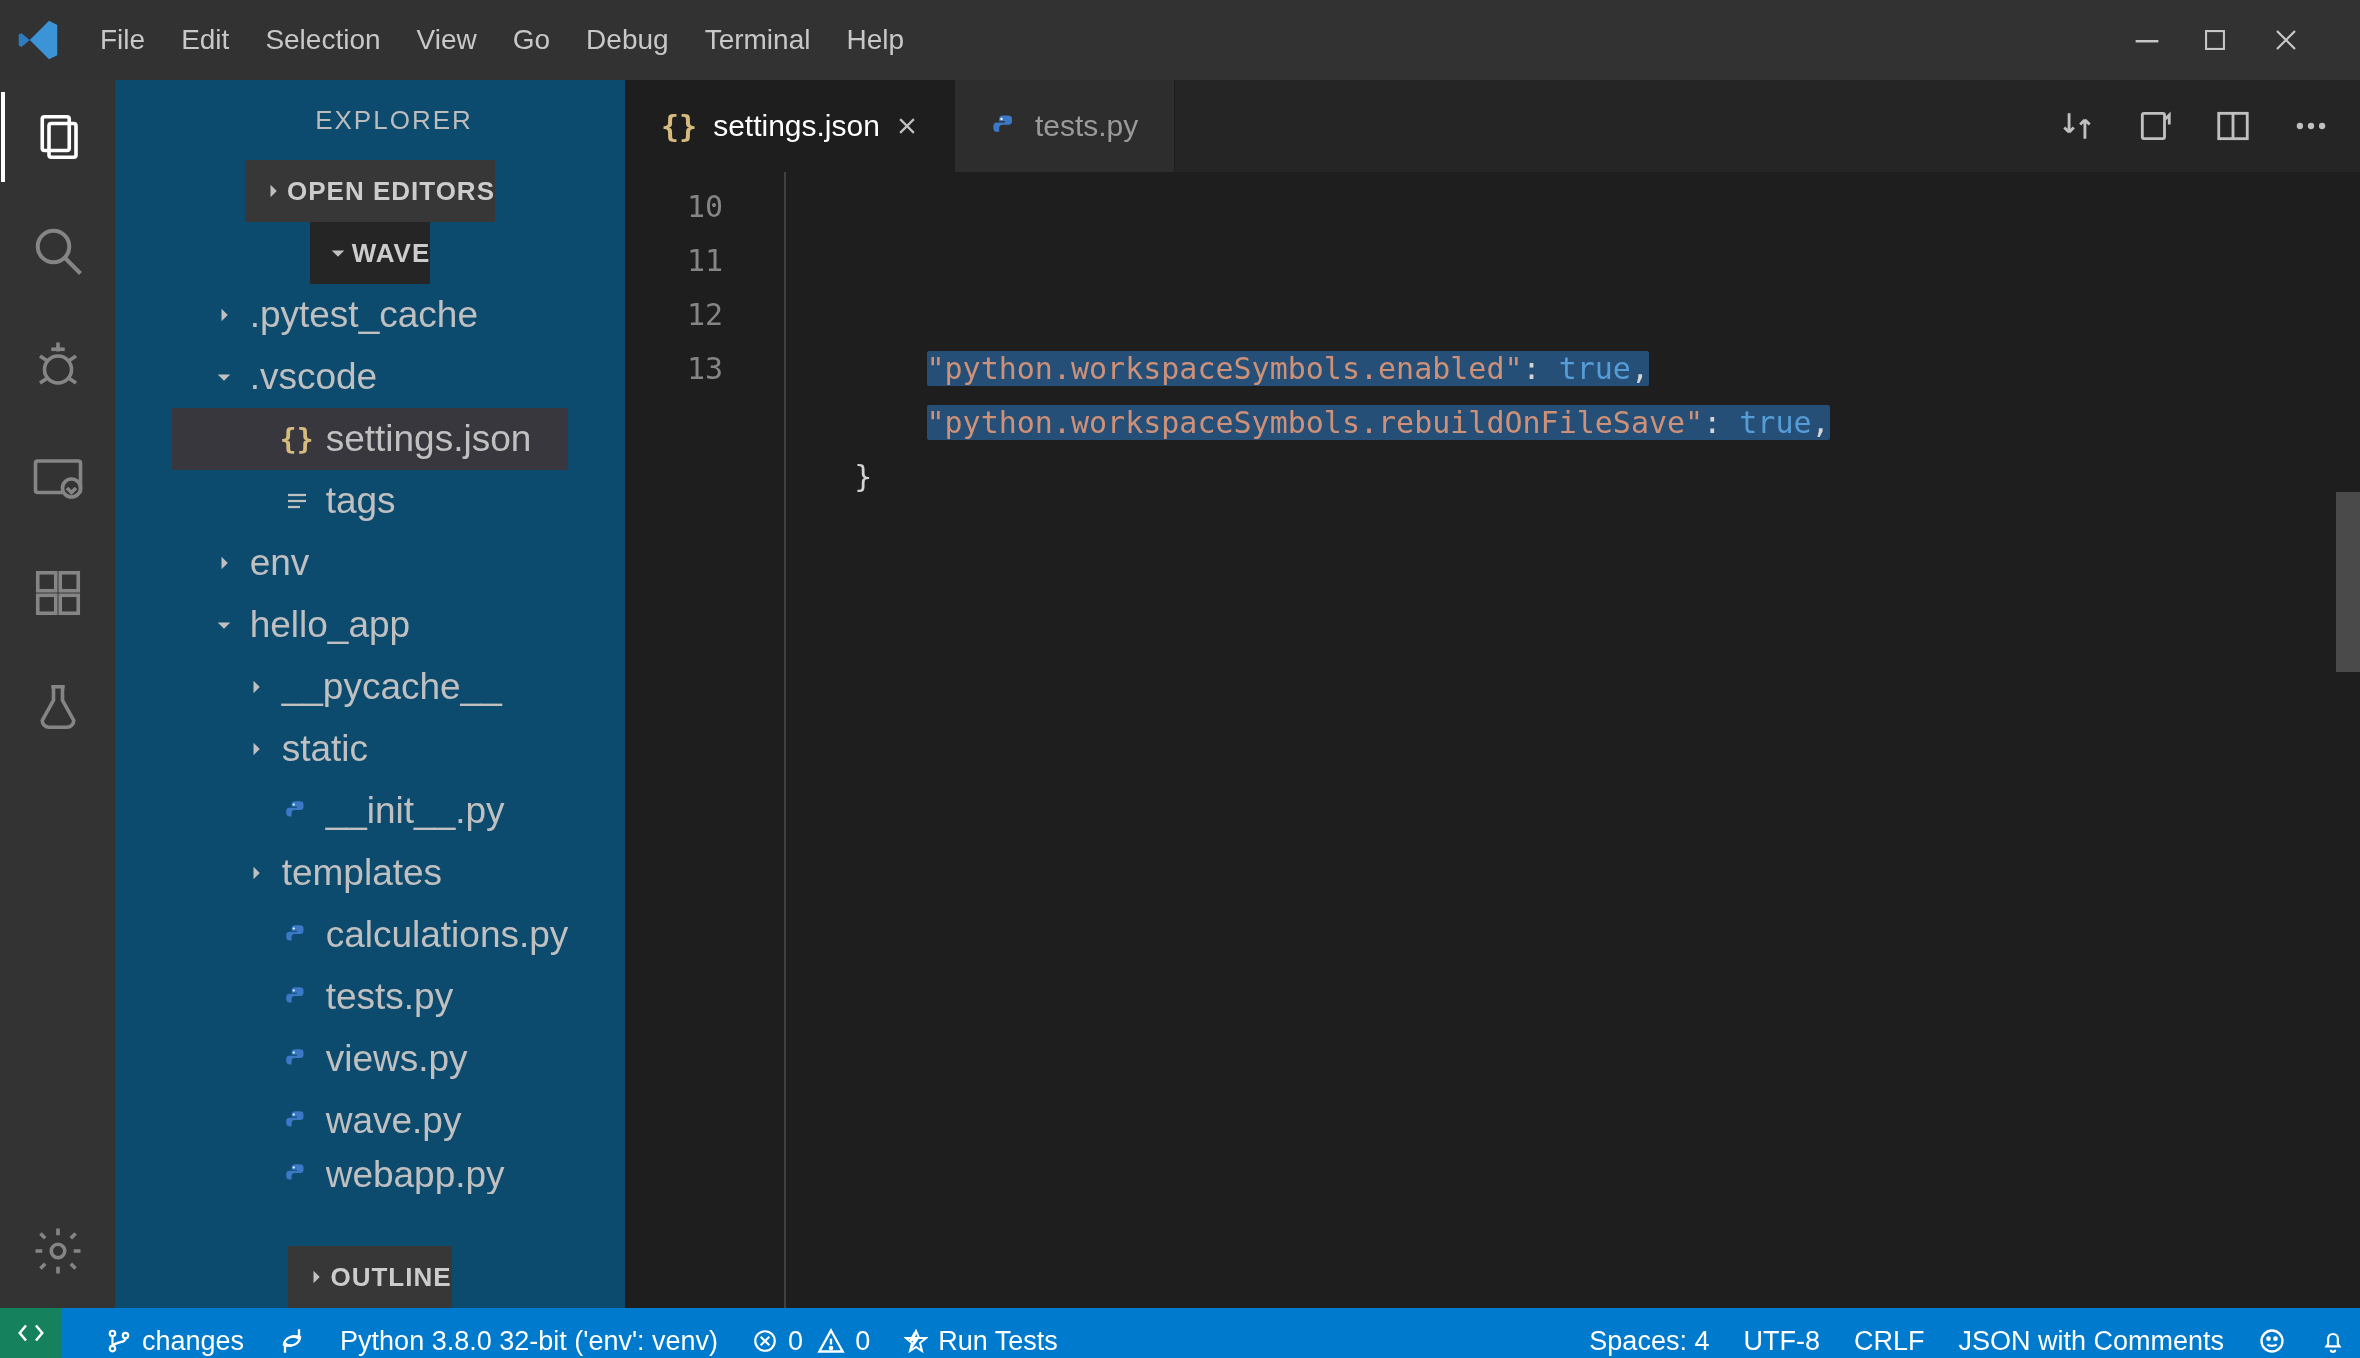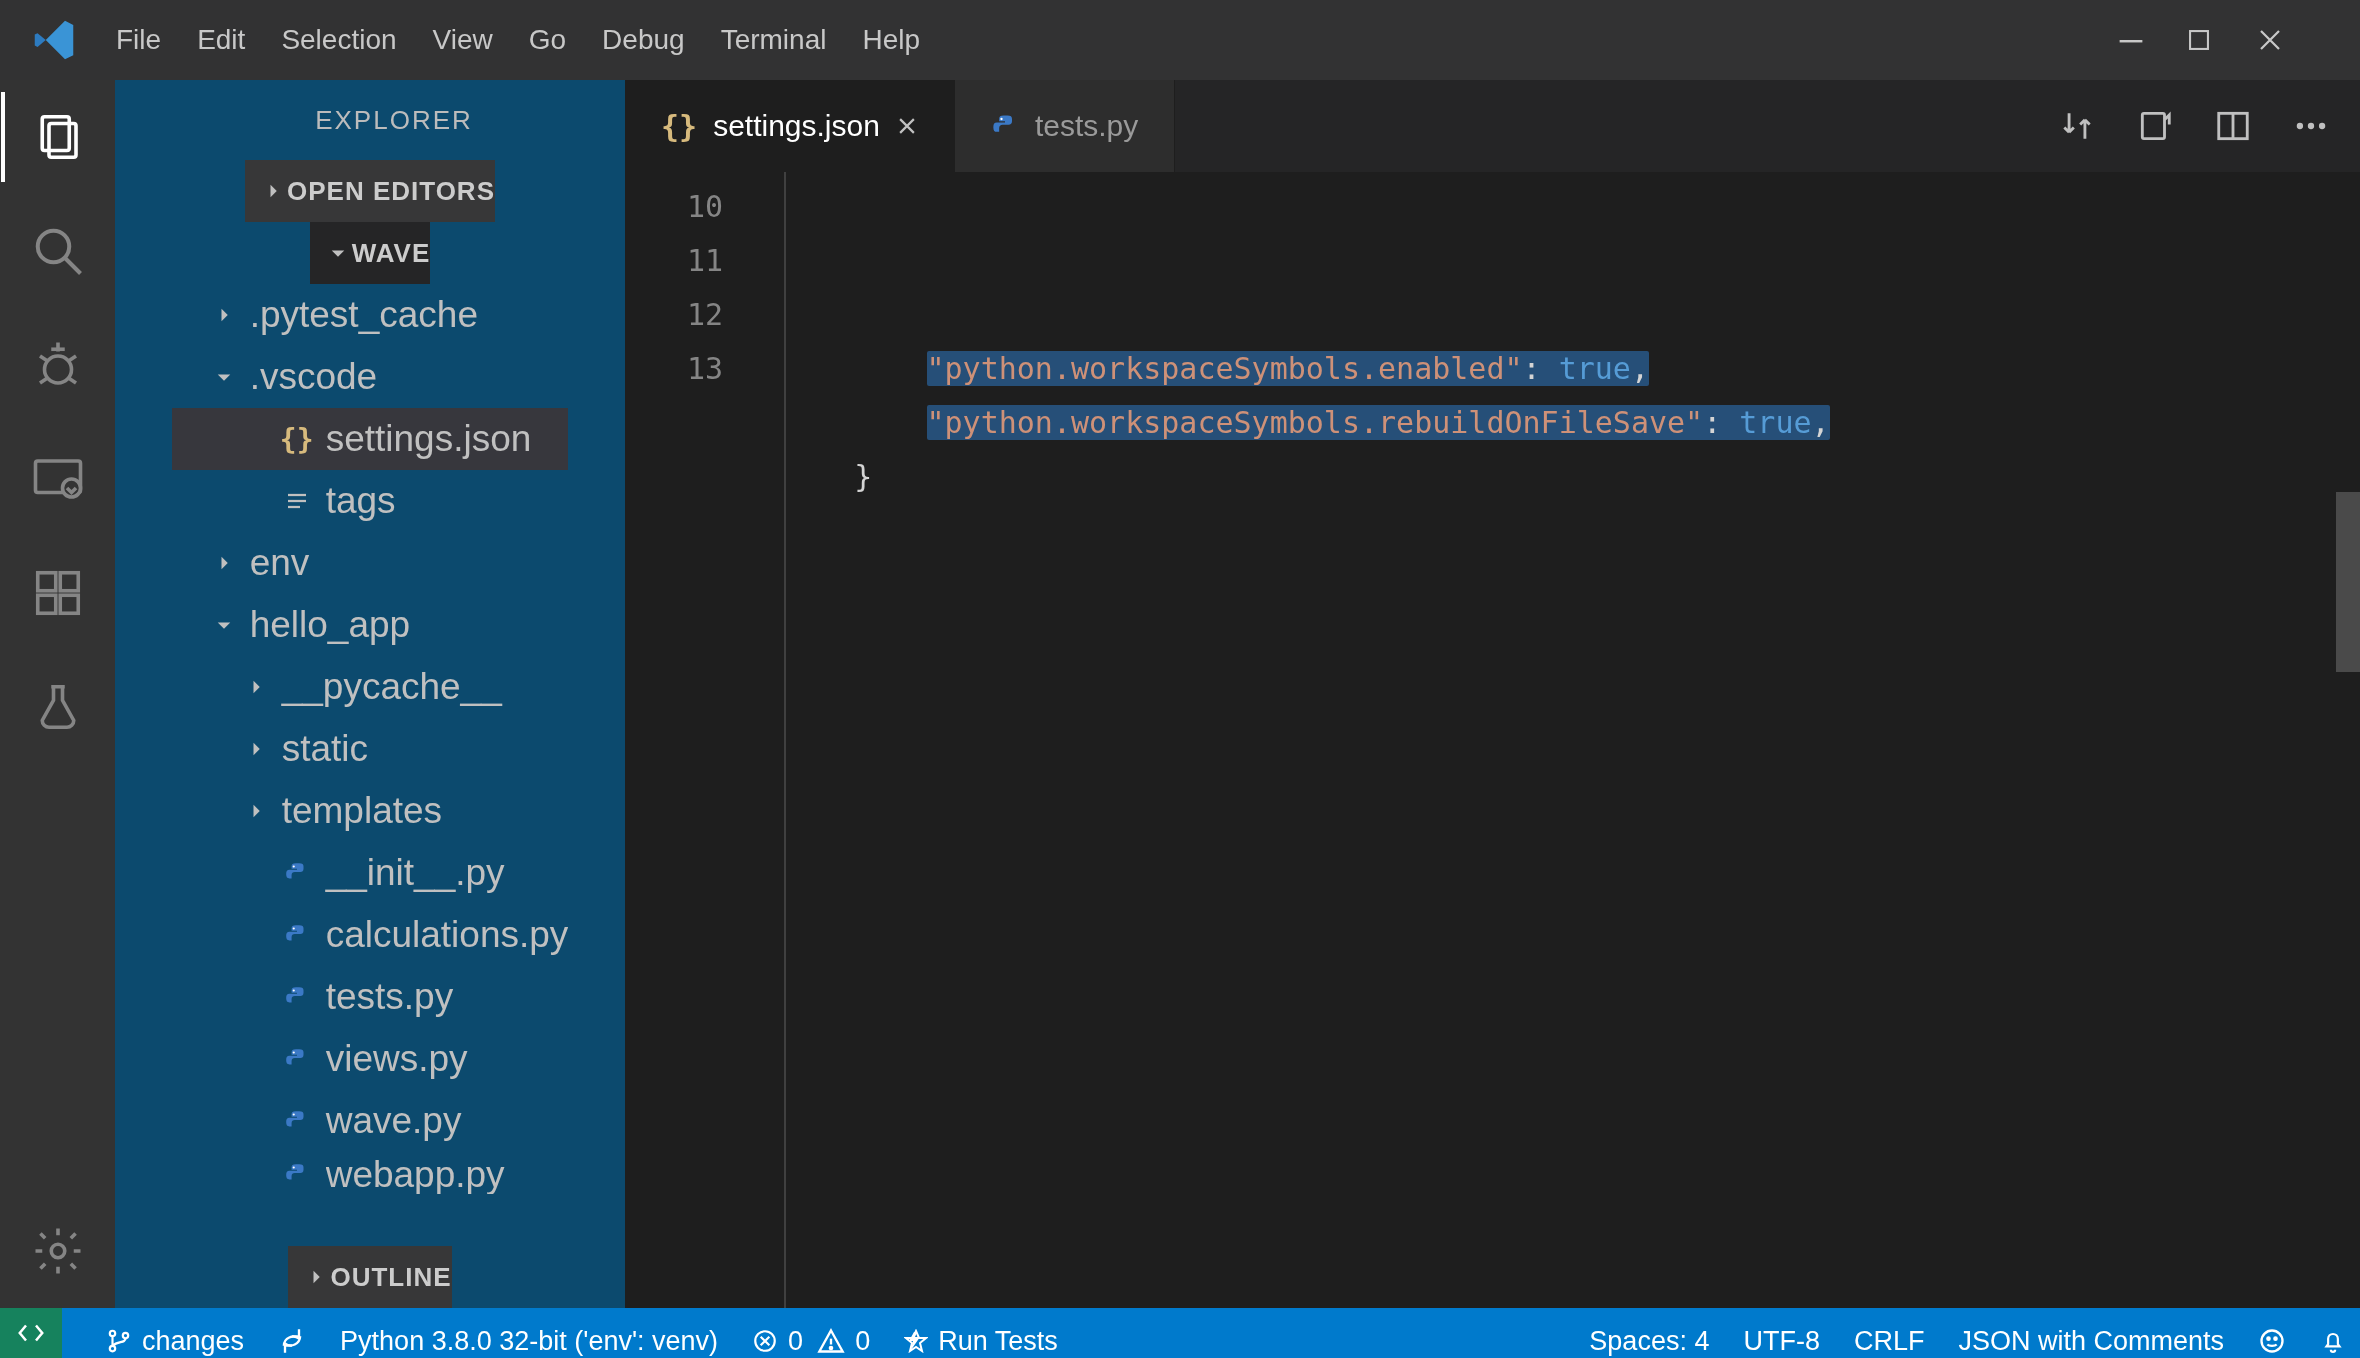--- a/index.html
+++ b/index.html
@@ -11,21 +11,21 @@
     width: 2360px;
     height: 1358px;
     transform-origin: top left;
   }
   
   .titlebar {
     height: 80px;
     background: #323233;
     display: flex;
     align-items: center;
-    padding: 0 32px;
+    padding: 0 16px;
     color: #c8c8c8;
     font-size: 28px;
   }
   .titlebar .logo { width: 44px; height: 44px; margin-right: 40px; }
   .titlebar .menu-item { margin-right: 36px; cursor: default; }
   .titlebar .spacer { flex: 1; }
   .titlebar .title-text { color: #b9b9b9; }
   .titlebar .spacer2 { flex: 1; }
   .winbtn { width: 70px; text-align: center; font-size: 26px; color: #c8c8c8; }
 
@@ -363,36 +363,36 @@
         </div>
         <div class="tree-row ind2">
           <span class="twisty">
             <svg width="20" height="20" viewBox="0 0 16 16">
               <path fill="#c0c0c0" d="M6 3l5 5-5 5z"></path>
             </svg>
           </span>
           <span class="label">static</span>
         </div>
         <div class="tree-row ind2">
-          <span class="twisty">
-            <svg width="20" height="20" viewBox="0 0 16 16">
-              <path fill="#c0c0c0" d="M6 3l5 5-5 5z"></path>
-            </svg>
-          </span>
-          <span class="label">templates</span>
-        </div>
-        <div class="tree-row ind2">
           <span class="twisty"></span>
           <span class="ficon py">
             <svg width="26" height="26" viewBox="0 0 24 24">
               <path fill="#3b79c6" d="M11 3c-3 0-4 1-4 3v2h5v1H5c-2 0-3 1-3 4s1 4 3 4h2v-3c0-2 1-3 3-3h5c2 0 3-1 3-3V6c0-2-1-3-4-3h-3z"></path>
               <circle cx="9" cy="6" r="1" fill="#fff"></circle>
             </svg>
           </span>
           <span class="label">__init__.py</span>
+        </div>
+        <div class="tree-row ind2">
+          <span class="twisty">
+            <svg width="20" height="20" viewBox="0 0 16 16">
+              <path fill="#c0c0c0" d="M6 3l5 5-5 5z"></path>
+            </svg>
+          </span>
+          <span class="label">templates</span>
         </div>
         <div class="tree-row ind2">
           <span class="twisty"></span>
           <span class="ficon py">
             <svg width="26" height="26" viewBox="0 0 24 24">
               <path fill="#3b79c6" d="M11 3c-3 0-4 1-4 3v2h5v1H5c-2 0-3 1-3 4s1 4 3 4h2v-3c0-2 1-3 3-3h5c2 0 3-1 3-3V6c0-2-1-3-4-3h-3z"></path>
               <circle cx="9" cy="6" r="1" fill="#fff"></circle>
             </svg>
           </span>
           <span class="label">calculations.py</span>

